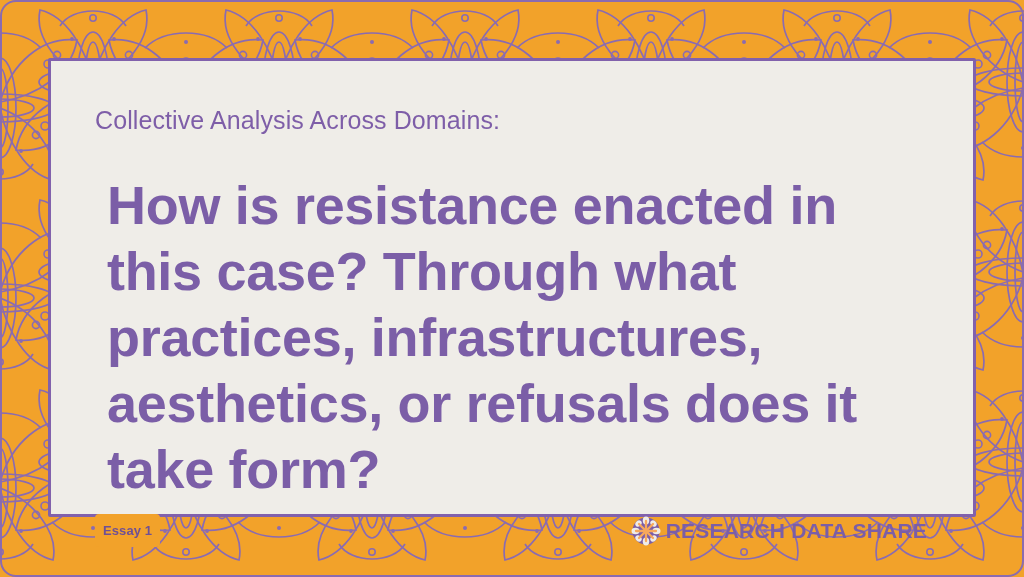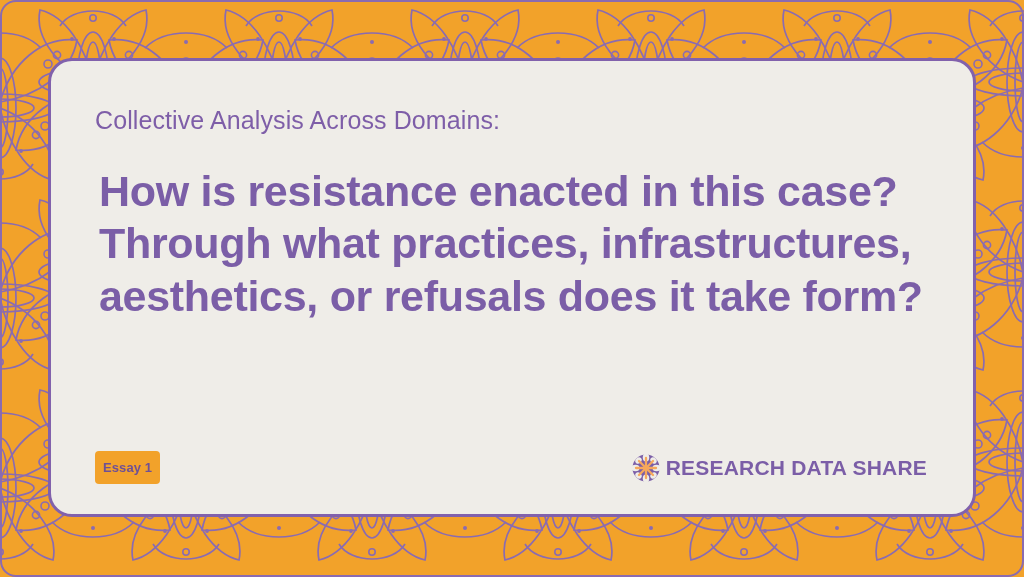--- a/index.html
+++ b/index.html
@@ -46,21 +46,21 @@
 
   
   .card {
     position: absolute;
     left: 48px;
     top: 58px;
     width: 928px;
     height: 459px;
     background: #EFEDE8;
     border: 3px solid #8161AC;
-    border-radius: 24px;
+    border-radius: 2px;
     box-sizing: border-box;
     z-index: 2;
   }
 
   .card-inner {
     position: absolute;
     inset: 0;
     padding: 44px 46px 30px 44px;
     box-sizing: border-box;
     display: flex;
@@ -71,25 +71,25 @@
     color: #7E5EA8;
     font-size: 25px;
     font-weight: 400;
     letter-spacing: 0.1px;
     line-height: 1.2;
     margin: 0 0 26px 0;
   }
 
   .headline {
     color: #7B5EA7;
-    font-size: 43px;
+    font-size: 54px;
     font-weight: 700;
     line-height: 1.22;
     letter-spacing: -0.3px;
-    margin: 4px;
+    margin: 12px;
     max-width: 830px;
   }
 
   .card-footer {
     margin-top: auto;
     display: flex;
     align-items: center;
     justify-content: space-between;
   }
 

